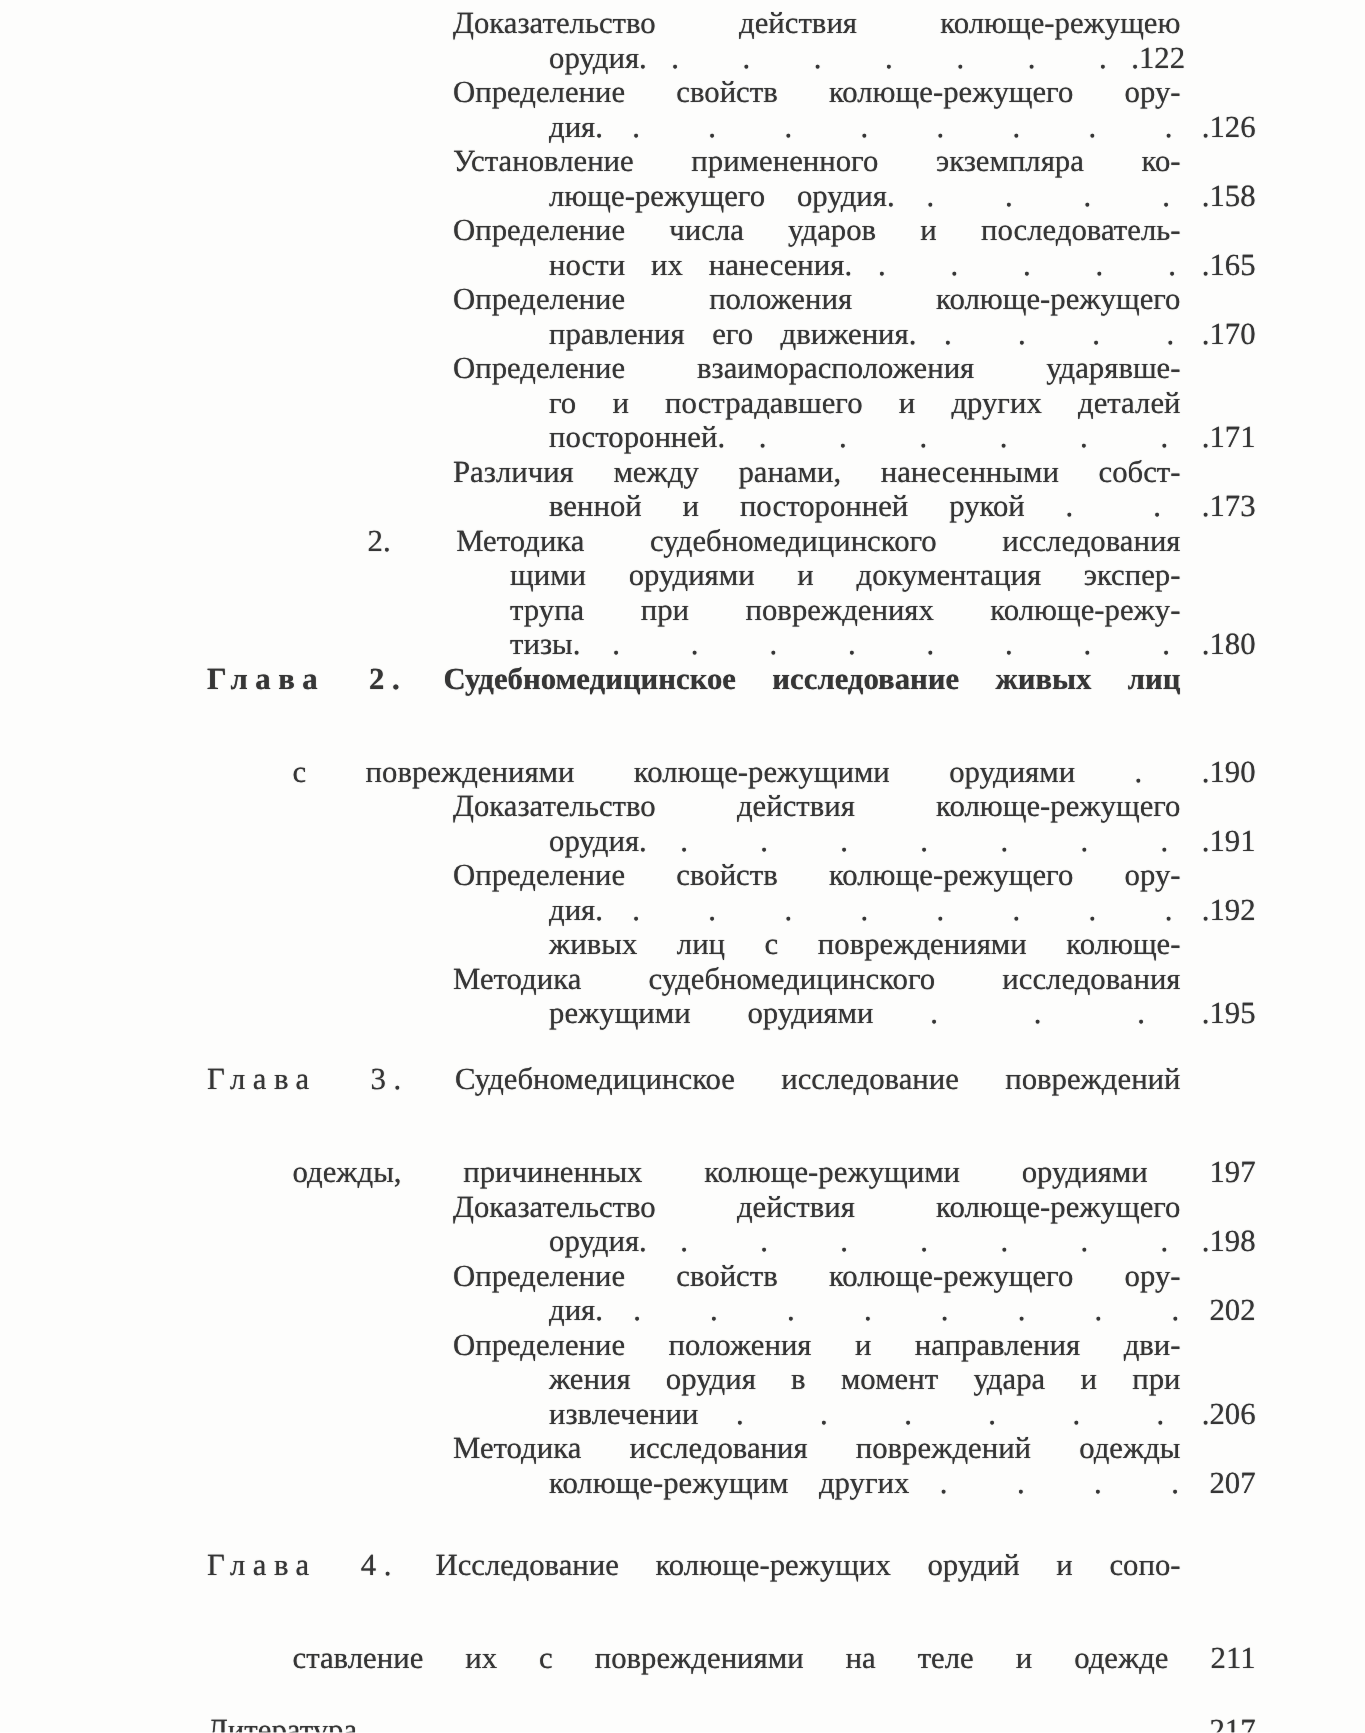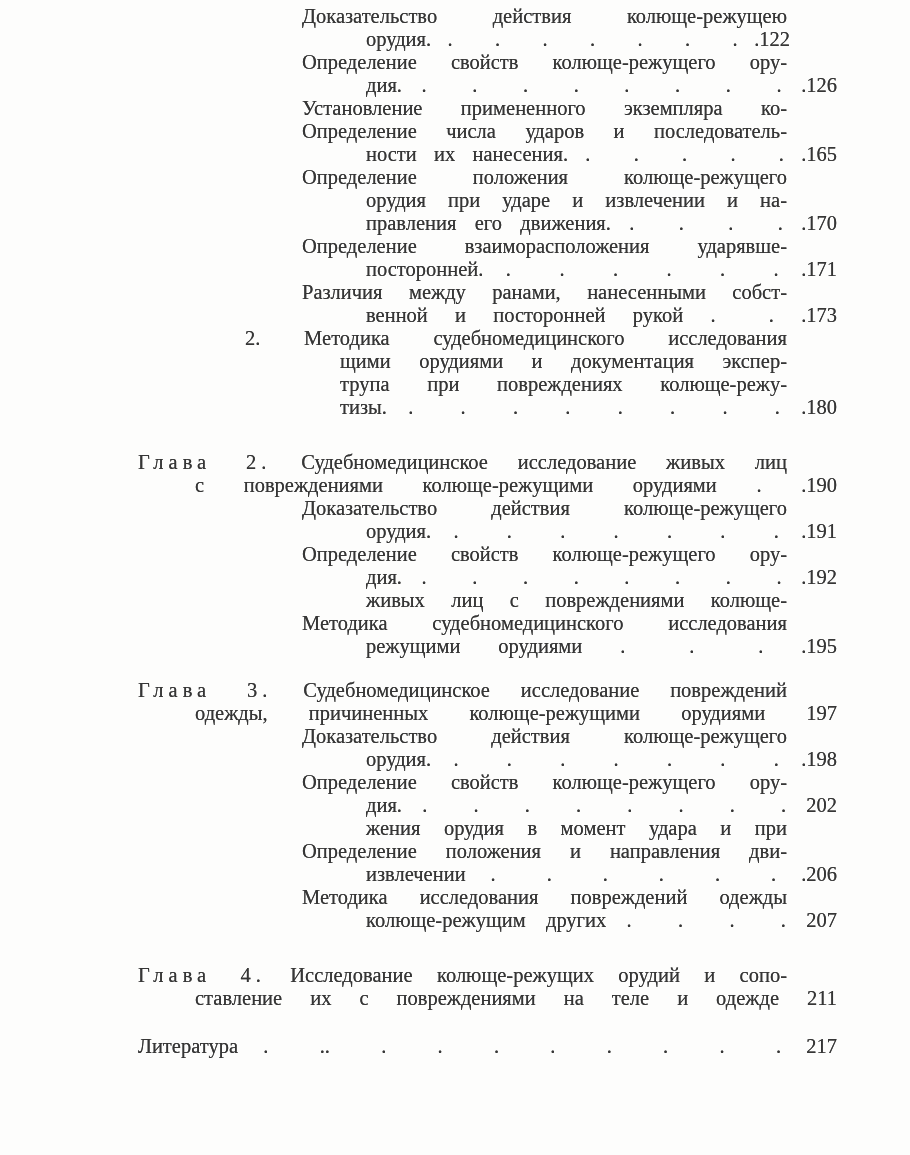--- a/index.html
+++ b/index.html
@@ -22,21 +22,21 @@
     text-shadow: 0 0 0.6px rgba(54,54,54,0.85);
   }
   .line {
     text-align: justify;
     text-align-last: justify;
     -moz-text-align-last: justify;
     padding-right: 123px; 
   }
   
   .chapter     { padding-left: 138px; }
-  .chaptercont { padding-left: 195px; }
+  .chaptercont { padding-left: 195px; margin-top: 39px; }
   .num2        { padding-left: 245px; }
   .num2cont    { padding-left: 340px; }
   .sub         { padding-left: 302px; }
   .subcont     { padding-left: 366px; }
   .lit         { padding-left: 138px; }
   
   .pn    { padding-right: 73px; }
   .shift { padding-right: 120px !important; } 
   .lbl   { letter-spacing: 5px; } 
   .dots  { word-spacing: 26px; white-space: nowrap; }
@@ -45,50 +45,51 @@
 </head>
 <body>
 
 <div class="page">
   <div>
       <div class="line sub"><span class="txt">Доказательство  действия  колюще-режущею</span></div>
       <div class="line subcont pn shift"><span class="txt">орудия.</span> <span class="dots">. . . . . . .</span> <span class="pg">.122</span></div>
       <div class="line sub"><span class="txt">Определение свойств колюще-режущего ору-</span></div>
       <div class="line subcont pn"><span class="txt">дия.</span> <span class="dots">. . . . . . . .</span> <span class="pg">.126</span></div>
       <div class="line sub"><span class="txt">Установление примененного экземпляра ко-</span></div>
+      <div class="line subcont pn"><span class="txt">люще-режущего орудия.</span> <span class="dots">. . . .</span> <span class="pg">.158</span></div>
       <div class="line sub"><span class="txt">Определение числа ударов и последователь-</span></div>
       <div class="line subcont pn"><span class="txt">ности их нанесения.</span> <span class="dots">. . . . .</span> <span class="pg">.165</span></div>
       <div class="line sub"><span class="txt">Определение  положения  колюще-режущего</span></div>
-      <div class="line subcont"><span class="txt">орудия при ударе и извлечении и на-</span></div>
       <div class="line subcont pn"><span class="txt">правления его движения.</span> <span class="dots">. . . .</span> <span class="pg">.170</span></div>
       <div class="line sub"><span class="txt">Определение взаиморасположения ударявше-</span></div>
+      <div class="line subcont"><span class="txt">го и пострадавшего и других деталей</span></div>
       <div class="line subcont pn"><span class="txt">посторонней.</span> <span class="dots">. . . . . .</span> <span class="pg">.171</span></div>
       <div class="line sub"><span class="txt">Различия между ранами, нанесенными собст-</span></div>
       <div class="line subcont pn"><span class="txt">венной и посторонней рукой</span> <span class="dots">. .</span> <span class="pg">.173</span></div>
       <div class="line num2"><span class="txt">2. Методика судебномедицинского исследования</span></div>
       <div class="line num2cont"><span class="txt">щими орудиями и документация экспер-</span></div>
       <div class="line num2cont"><span class="txt">трупа при повреждениях колюще-режу-</span></div>
       <div class="line num2cont pn"><span class="txt">тизы.</span> <span class="dots">. . . . . . . .</span> <span class="pg">.180</span></div>
-      <div class="line chapter" style="margin-top: 32px;"><span class="lbl">Глава 2.</span> <span class="txt">Судебномедицинское  исследование  живых  лиц</span></div>
+      <div class="line chapter" style="margin-top: 0; font-weight: bold;"><span class="lbl">Глава 2.</span> <span class="txt">Судебномедицинское  исследование  живых  лиц</span></div>
       <div class="line chaptercont pn"><span class="txt">с повреждениями колюще-режущими орудиями</span> <span class="dots">.</span> <span class="pg">.190</span></div>
       <div class="line sub"><span class="txt">Доказательство  действия  колюще-режущего</span></div>
       <div class="line subcont pn"><span class="txt">орудия.</span> <span class="dots">. . . . . . .</span> <span class="pg">.191</span></div>
       <div class="line sub"><span class="txt">Определение свойств колюще-режущего ору-</span></div>
       <div class="line subcont pn"><span class="txt">дия.</span> <span class="dots">. . . . . . . .</span> <span class="pg">.192</span></div>
       <div class="line subcont"><span class="txt">живых лиц с повреждениями колюще-</span></div>
       <div class="line sub"><span class="txt">Методика судебномедицинского исследования</span></div>
       <div class="line subcont pn"><span class="txt">режущими орудиями</span> <span class="dots">. . .</span> <span class="pg">.195</span></div>
       <div class="line chapter" style="margin-top: 21px;"><span class="lbl">Глава 3.</span> <span class="txt">Судебномедицинское  исследование  повреждений</span></div>
       <div class="line chaptercont pn"><span class="txt">одежды, причиненных колюще-режущими орудиями</span> <span class="pg">197</span></div>
       <div class="line sub"><span class="txt">Доказательство  действия  колюще-режущего</span></div>
       <div class="line subcont pn"><span class="txt">орудия.</span> <span class="dots">. . . . . . .</span> <span class="pg">.198</span></div>
       <div class="line sub"><span class="txt">Определение свойств колюще-режущего ору-</span></div>
       <div class="line subcont pn"><span class="txt">дия.</span> <span class="dots">. . . . . . . .</span> <span class="pg">202</span></div>
+      <div class="line sub"><span class="txt">Определение положения и направления дви-</span></div>
       <div class="line subcont"><span class="txt">жения орудия в момент удара и при</span></div>
-      <div class="line sub"><span class="txt">Определение положения и направления дви-</span></div>
       <div class="line subcont pn"><span class="txt">извлечении</span> <span class="dots">. . . . . .</span> <span class="pg">.206</span></div>
       <div class="line sub"><span class="txt">Методика исследования повреждений одежды</span></div>
       <div class="line subcont pn"><span class="txt">колюще-режущим других</span> <span class="dots">. . . .</span> <span class="pg">207</span></div>
       <div class="line chapter" style="margin-top: 32px;"><span class="lbl">Глава 4.</span> <span class="txt">Исследование  колюще-режущих  орудий  и  сопо-</span></div>
       <div class="line chaptercont pn"><span class="txt">ставление их с повреждениями на теле и одежде</span> <span class="pg">211</span></div>
       <div class="line lit pn" style="margin-top: 25px;"><span class="txt">Литература</span> <span class="dots">. .. . . . . . . . .</span> <span class="pg">217</span></div>
     </div>
 </div>
 
 </body></html>

